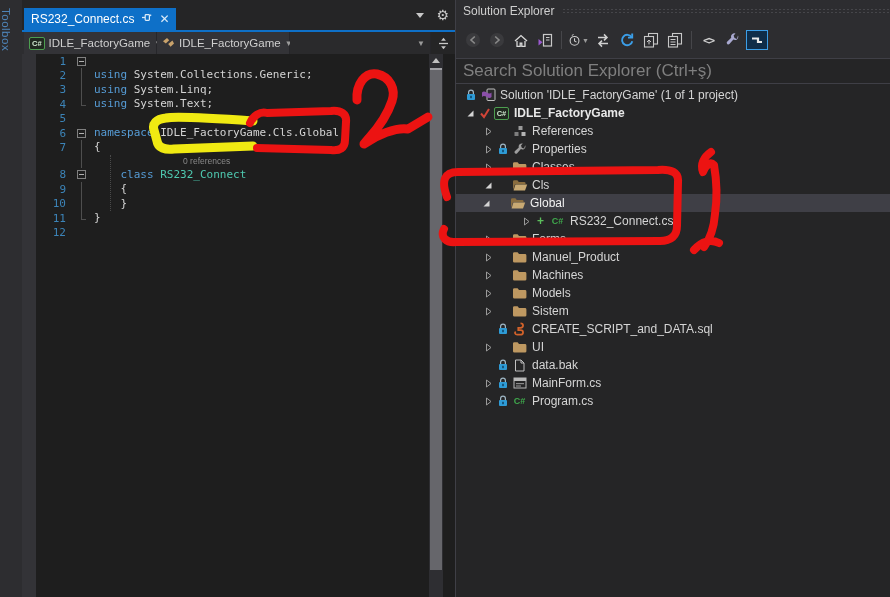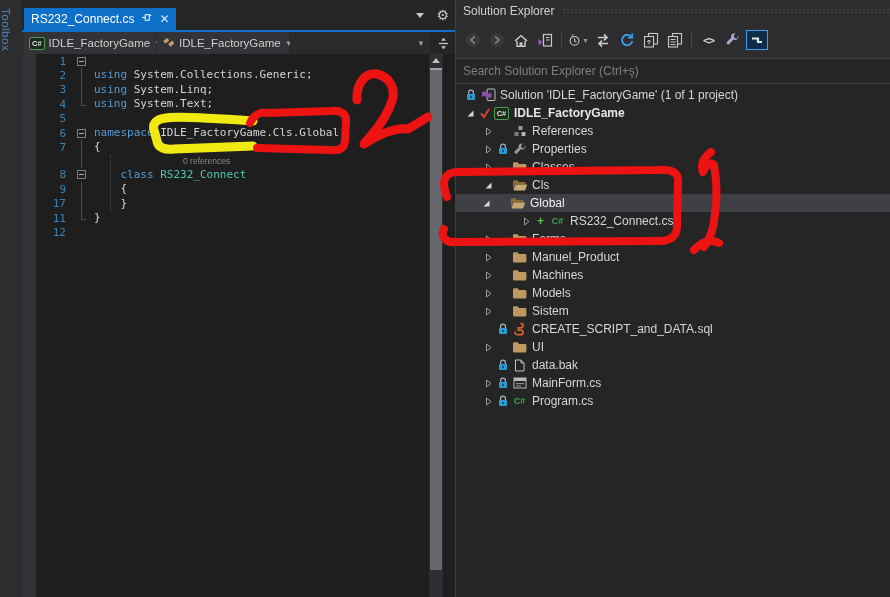--- a/index.html
+++ b/index.html
@@ -63,21 +63,21 @@
              background-image:radial-gradient(circle, #46464A 1px, transparent 1.1px); background-size:4px 3px; }
   .se-toolbar { height:36px; background:#2D2D30; display:flex; align-items:center; padding-left:6px; gap:3px; }
   .ticon { width:21px; height:20px; display:flex; align-items:center; justify-content:center; }
   .ticon.active { width:22px; border:1px solid #3B9EE8; background:#0F2D49; }
   .tsep { width:1px; height:18px; background:#46464A; margin:0 3px; }
   .vc { color:#D0D0D0; font-weight:bold; font-size:11px; letter-spacing:-1px; font-family:"DejaVu Sans Mono",monospace; }
   .tcaret { color:#9A9A9A; font-size:7px; margin-left:1px; }
 
   .se-search { height:26px; background:#252526; border-top:1px solid #3F3F46; border-bottom:1px solid #3F3F46;
                display:flex; align-items:center; padding-left:7px; }
-  .se-search-text { font-size:12px; color:#7F7F7F; }
+  .se-search-text { font-size:17px; color:#7F7F7F; }
 
   .se-tree { padding-top:2px; }
   .tree-row { height:18px; display:flex; align-items:center; font-size:12px; color:#D5D5D5; white-space:nowrap; }
   .tree-row.selected { background:#3F3F46; color:#F2F2F2; }
   .slot-exp { width:14px; display:flex; align-items:center; justify-content:center; }
   .slot-mid { width:15px; display:flex; align-items:center; justify-content:center; }
   .slot-icon { width:19px; display:flex; align-items:center; justify-content:center; }
   .tree-label { margin-left:3px; }
   .tree-label.bold { font-weight:bold; color:#E8E8E8; }
 
@@ -197,21 +197,21 @@
               <span class="foldbox"></span>
             </span>
             <span class="code"><span class="seg-pl">    </span><span class="seg-kw">class</span><span class="seg-ty"> RS232_Connect</span></span>
           </div>
           <div class="code-row">
             <span class="ln">9</span>
             <span class="slot-fold f-line"></span>
             <span class="code"><span class="seg-pl">    {</span></span>
           </div>
           <div class="code-row">
-            <span class="ln">17</span>
+            <span class="ln">10</span>
             <span class="slot-fold f-line"></span>
             <span class="code"><span class="seg-pl">    }</span></span>
           </div>
           <div class="code-row">
             <span class="ln">11</span>
             <span class="slot-fold f-end"></span>
             <span class="code"><span class="seg-pl">}</span></span>
           </div>
           <div class="code-row">
             <span class="ln">12</span>

